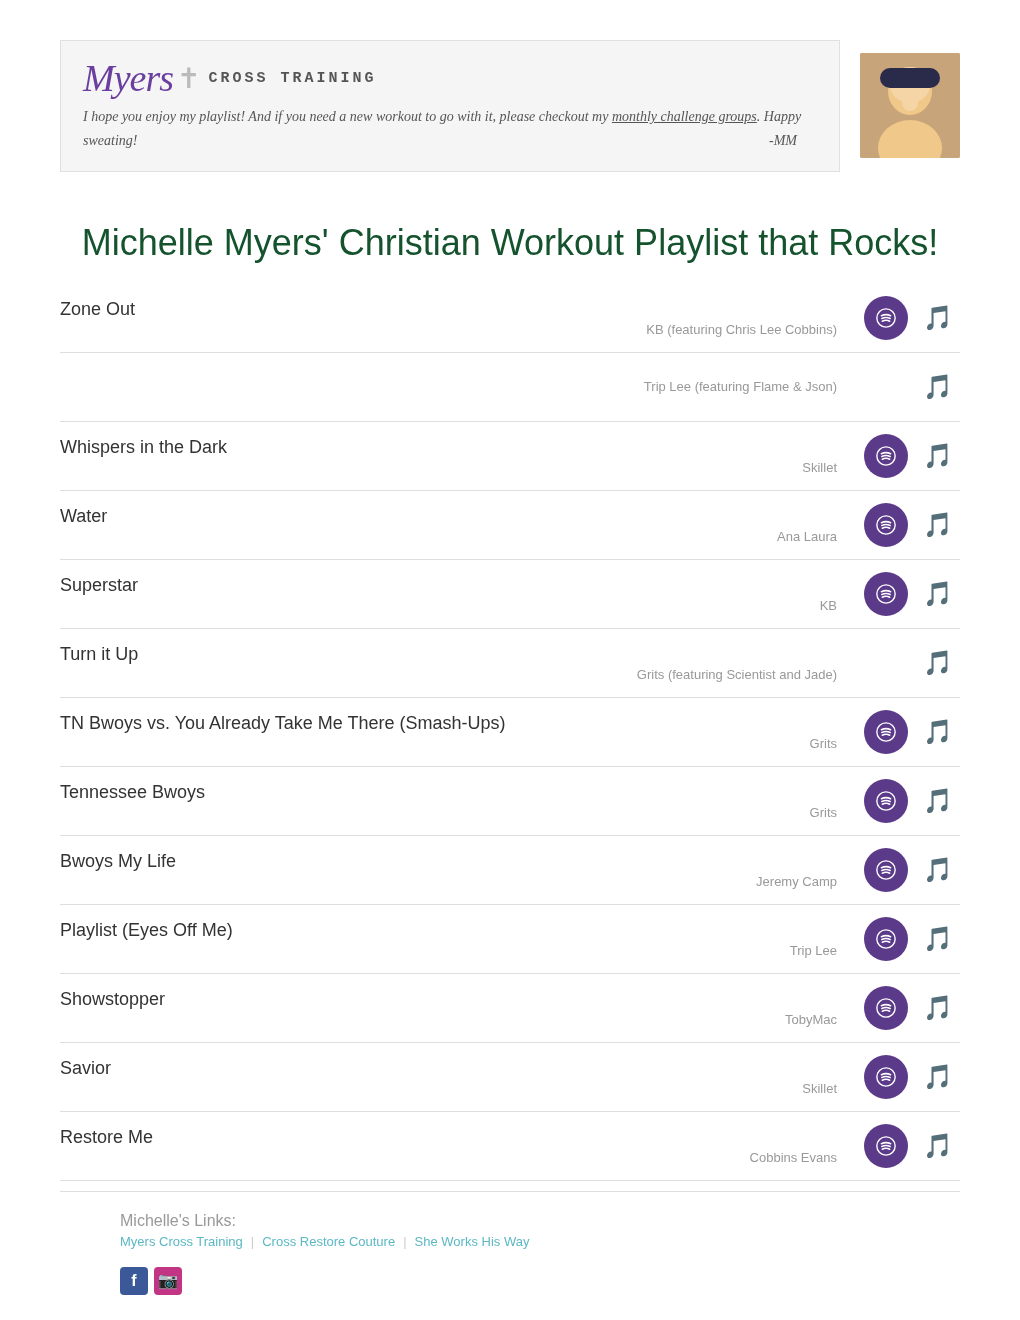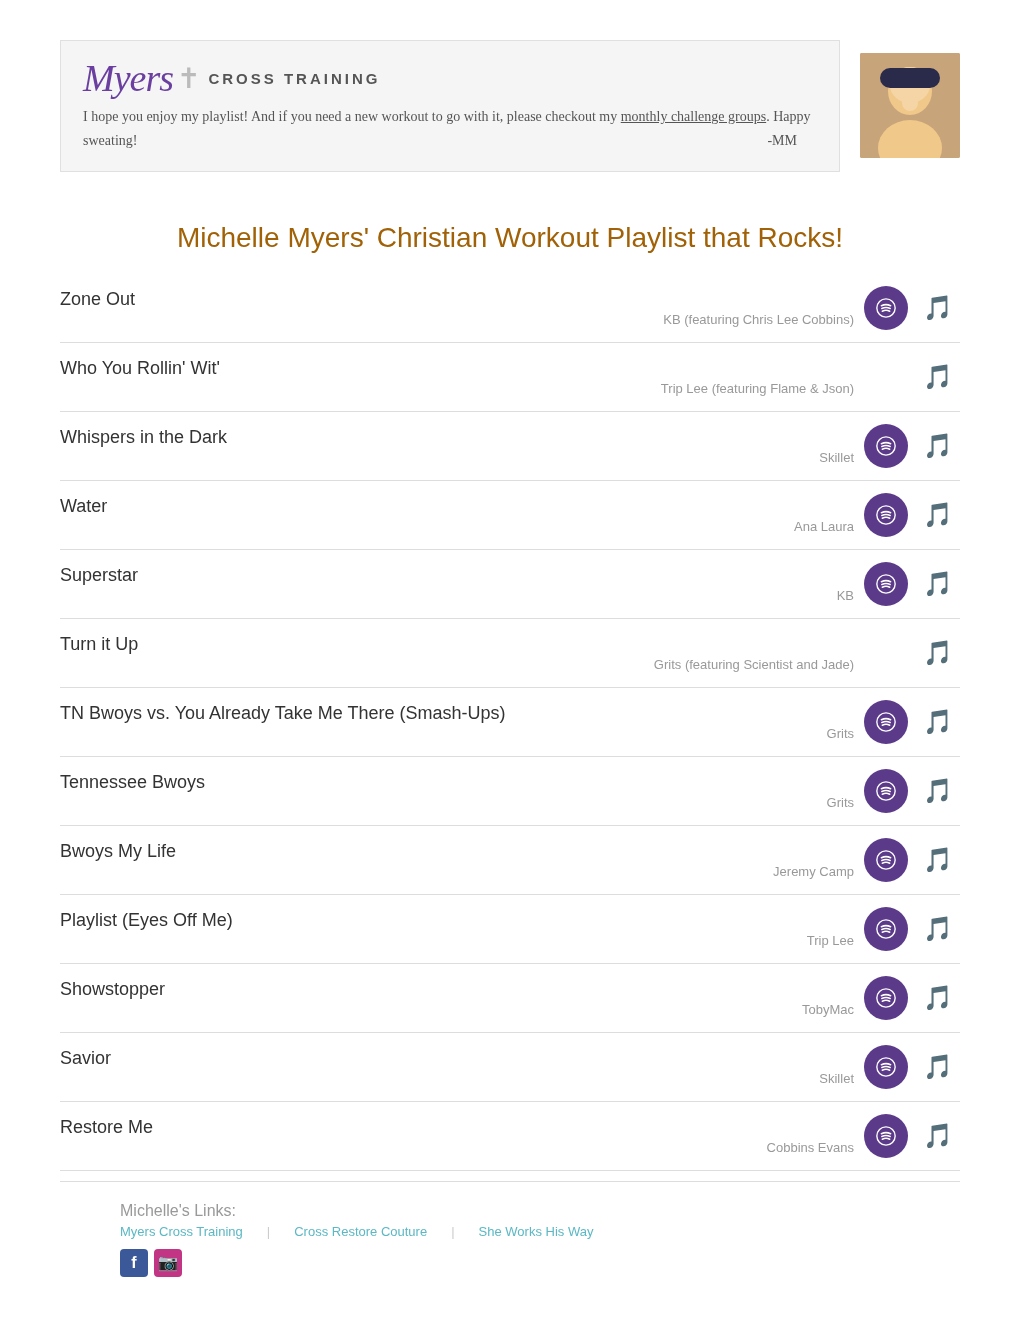--- a/index.html
+++ b/index.html
@@ -46,24 +46,25 @@
       font-style: normal;
     }
     .cross-training-text {
       font-size: 15px;
       font-weight: bold;
       letter-spacing: 3px;
       color: #555;
       text-transform: uppercase;
       margin-left: 4px;
       font-style: normal;
-      font-family: Liberation Sans, sans-serif;
+      font-family: Liberation Mono, monospace;
     }
     .tagline {
       font-family: 'Georgia', serif;
+      font-style: italic;
       font-size: 14px;
       color: #555;
       line-height: 1.7;
     }
     .tagline a {
       color: #555;
       text-decoration: underline;
     }
     .tagline .signature {
       float: right;
@@ -78,31 +79,32 @@
       flex-shrink: 0;
       display: flex;
       align-items: center;
       justify-content: center;
       font-size: 40px;
     }
 
     
     .playlist-title {
       text-align: center;
-      font-size: 28px;
-      color: #a16207;
+      font-size: 36px;
+      color: #14532d;
       font-weight: normal;
       margin: 30px 0 20px 0;
       padding: 0 60px;
     }
     .song-row {
       display: flex;
       align-items: center;
       border-bottom: 1px solid #ddd;
       padding: 12px 0;
+      gap: 17px;
     }
     .song-info {
       flex: 1;
       padding-right: 10px;
     }
     .song-title {
       font-size: 18px;
       font-weight: normal;
       color: #333;
       margin-bottom: 2px;
@@ -147,23 +149,23 @@
       border-top: 1px solid #ddd;
       margin: 10px 60px 0 60px;
     }
     .footer-label {
       font-size: 16px;
       color: #999;
       margin-bottom: 4px;
     }
     .footer-links {
       display: flex;
-      gap: 24px;
-      align-items: center;
-      margin-bottom: 10px;
+      gap: 8px;
+      align-items: center;
+      margin-bottom: 18px;
     }
     .footer-link {
       font-size: 13px;
       color: #5bb8c4;
       text-decoration: none;
       cursor: pointer;
     }
     .footer-divider {
       color: #ccc;
       font-size: 13px;
@@ -245,21 +247,20 @@
       <path d="M8 15.5 Q12 13.5 16 15.5" stroke="white" stroke-width="1.8" fill="none" stroke-linecap="round"></path>
     </svg>
         </div>
         <div class="itunes-btn">
           <span class="music-note">🎵</span>
         </div>
       </div>
     </div>
     <div class="song-row">
       <div class="song-info">
-        <div class="song-title">Who You Rollin' Wit'</div>
         <div class="song-artist">Trip Lee (featuring Flame &amp; Json)</div>
       </div>
       <div class="song-actions">
         <div class="spacer-btn"></div>
         <div class="itunes-btn">
           <span class="music-note">🎵</span>
         </div>
       </div>
     </div>
     <div class="song-row">

